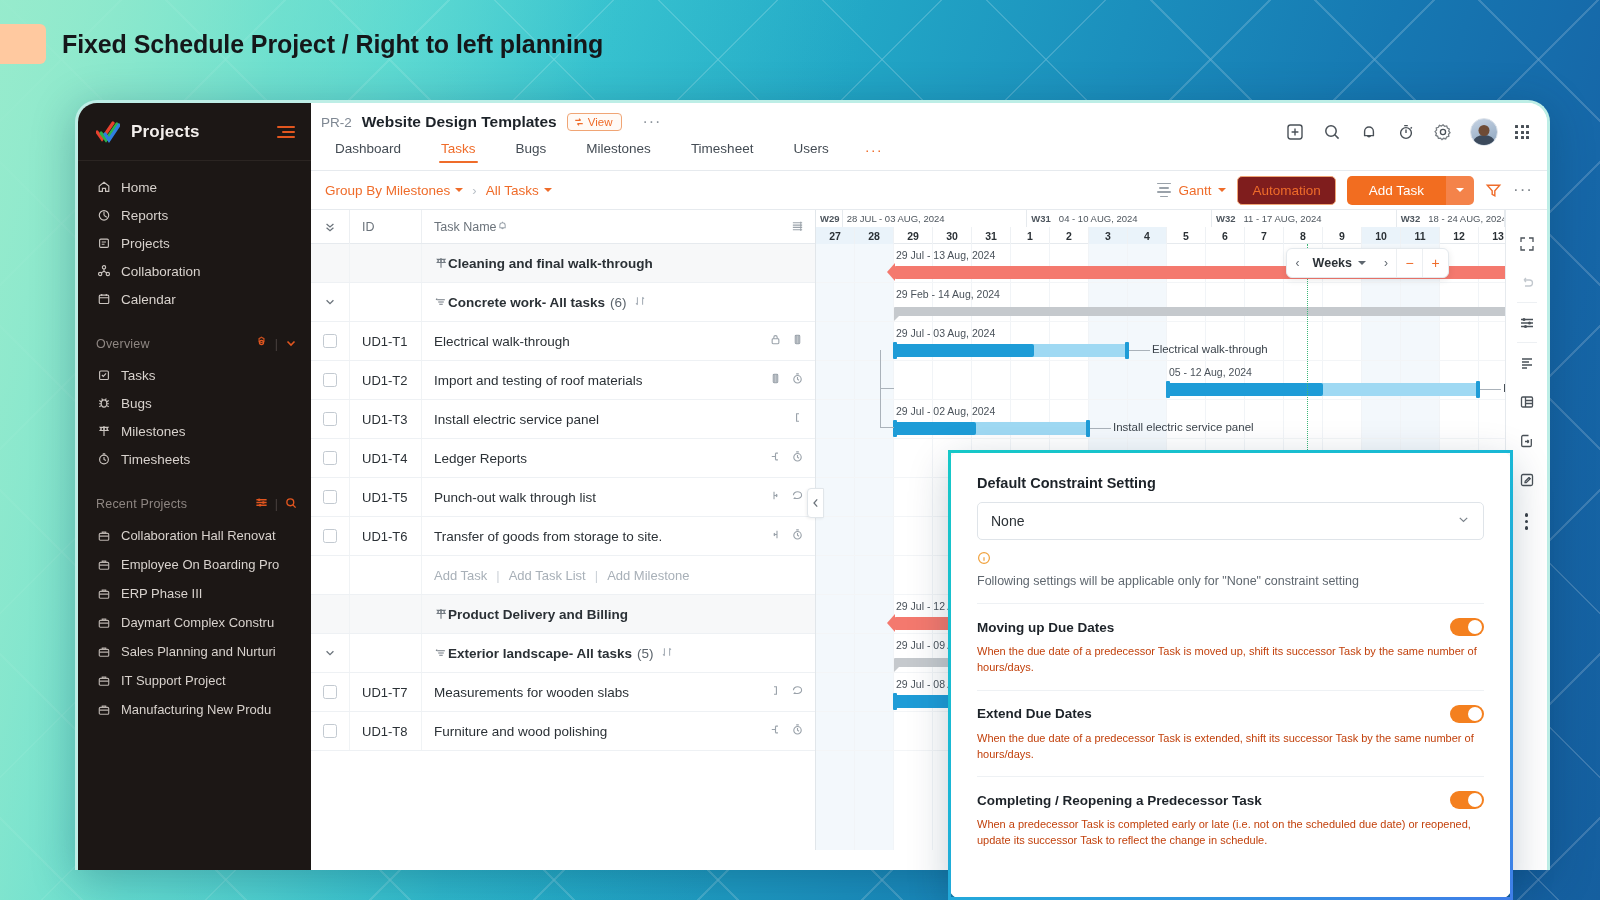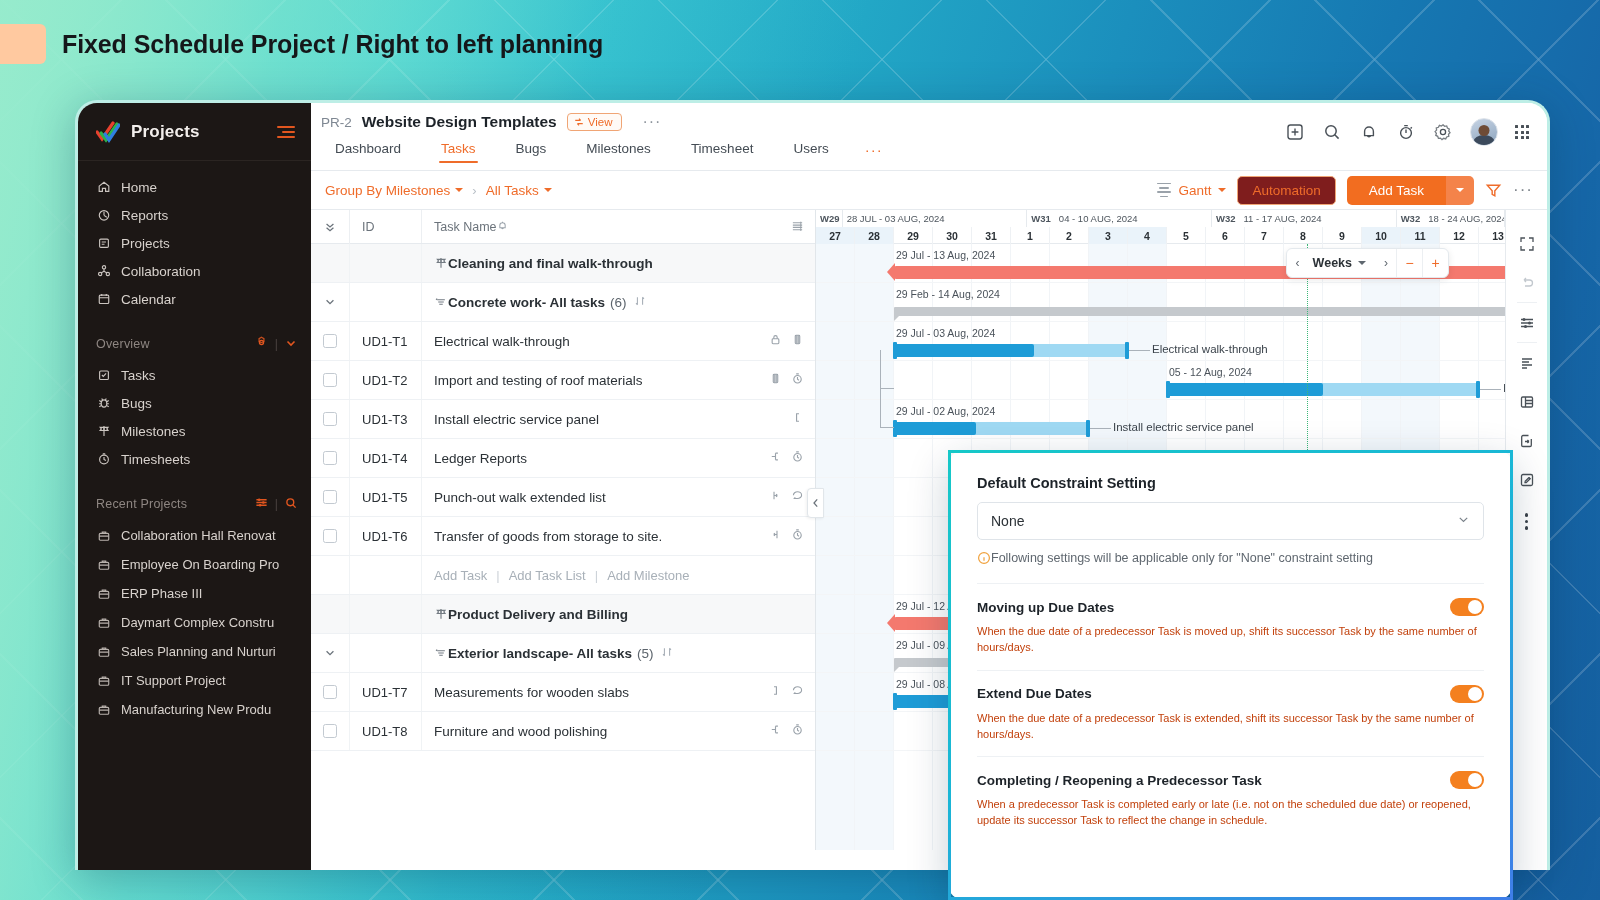--- a/index.html
+++ b/index.html
@@ -238,21 +238,21 @@
     position: absolute; left: 948px; top: 450px; width: 565px; height: 450px;
     background: #fff; border: 3.5px solid; border-image: linear-gradient(150deg,#16c8c8 0%,#1ab6d6 45%,#3f7ee8 100%) 1;
     border-radius: 16px; box-shadow: 0 12px 40px rgba(0,40,70,.22);
     overflow: hidden; z-index: 20; padding: 22px 26px 0 26px;
   }
   #modal-title { font-size: 14.5px; font-weight: bold; color: #1d2329; margin-bottom: 11px; }
   #modal-select {
     height: 38px; border: 1px solid #dfe4e9; border-radius: 5px; display: flex; align-items: center;
     padding: 0 13px; font-size: 14px; color: #2b3136; cursor: pointer; justify-content: space-between;
   }
-  #modal-note { display: flex; align-items: flex-start; gap: 0; font-size: 12.5px; color: #5f676f; margin-top: 11px; padding-bottom: 15px; border-bottom: 1px solid #eef1f4; }
+  #modal-note { display: flex; align-items: flex-start; gap: 6px; font-size: 12.5px; color: #5f676f; margin-top: 11px; padding-bottom: 15px; border-bottom: 1px solid #eef1f4; flex-direction: column; }
   #modal-note .ninfo { color: #f0a13c; flex: 0 0 14px; }
   .msec { padding: 14px 0 14px; border-bottom: 1px solid #eef1f4; }
   .msec:last-child { border-bottom: none; }
   .msec-head { display: flex; align-items: center; justify-content: space-between; margin-bottom: 7px; }
   .msec-title { font-size: 13.5px; font-weight: bold; color: #1d2329; }
   .toggle { width: 34px; height: 18px; border-radius: 10px; background: #f4801f; position: relative; cursor: pointer; flex: 0 0 34px; }
   .toggle::after { content: ""; position: absolute; right: 2px; top: 2px; width: 14px; height: 14px; border-radius: 50%; background: #fff; }
   .msec-desc { font-size: 11px; color: #c2410c; line-height: 1.48; }
 </style>
 </head>
@@ -716,21 +716,21 @@
                 </svg></span>
           </div>
         </div>
 
         <div class="tt-row">
           <div class="tt-c-chev">
               <span class="chkbox"></span>
             </div>
           <div class="tt-c-id">UD1-T5</div>
           <div class="tt-c-name">
-              <span>Punch-out walk extended list</span>
+              <span>Punch-out walk through list</span>
             </div>
           <div class="tt-c-icons">
             <span><svg viewBox="0 0 14 14" fill="none" stroke="currentColor" stroke-width="1.2">
                   <path d="M5.4 3 V11 M5.4 7 H9 M9 7 L7.6 5.6 M9 7 L7.6 8.4"></path>
                 </svg></span>
             <span><svg viewBox="0 0 14 14" fill="none" stroke="currentColor" stroke-width="1.2">
                   <path d="M2.6 6.6 a4.4 3.6 0 1 1 4.4 3.6 H3.6 L4.6 9"></path>
                 </svg></span>
           </div>
         </div>

